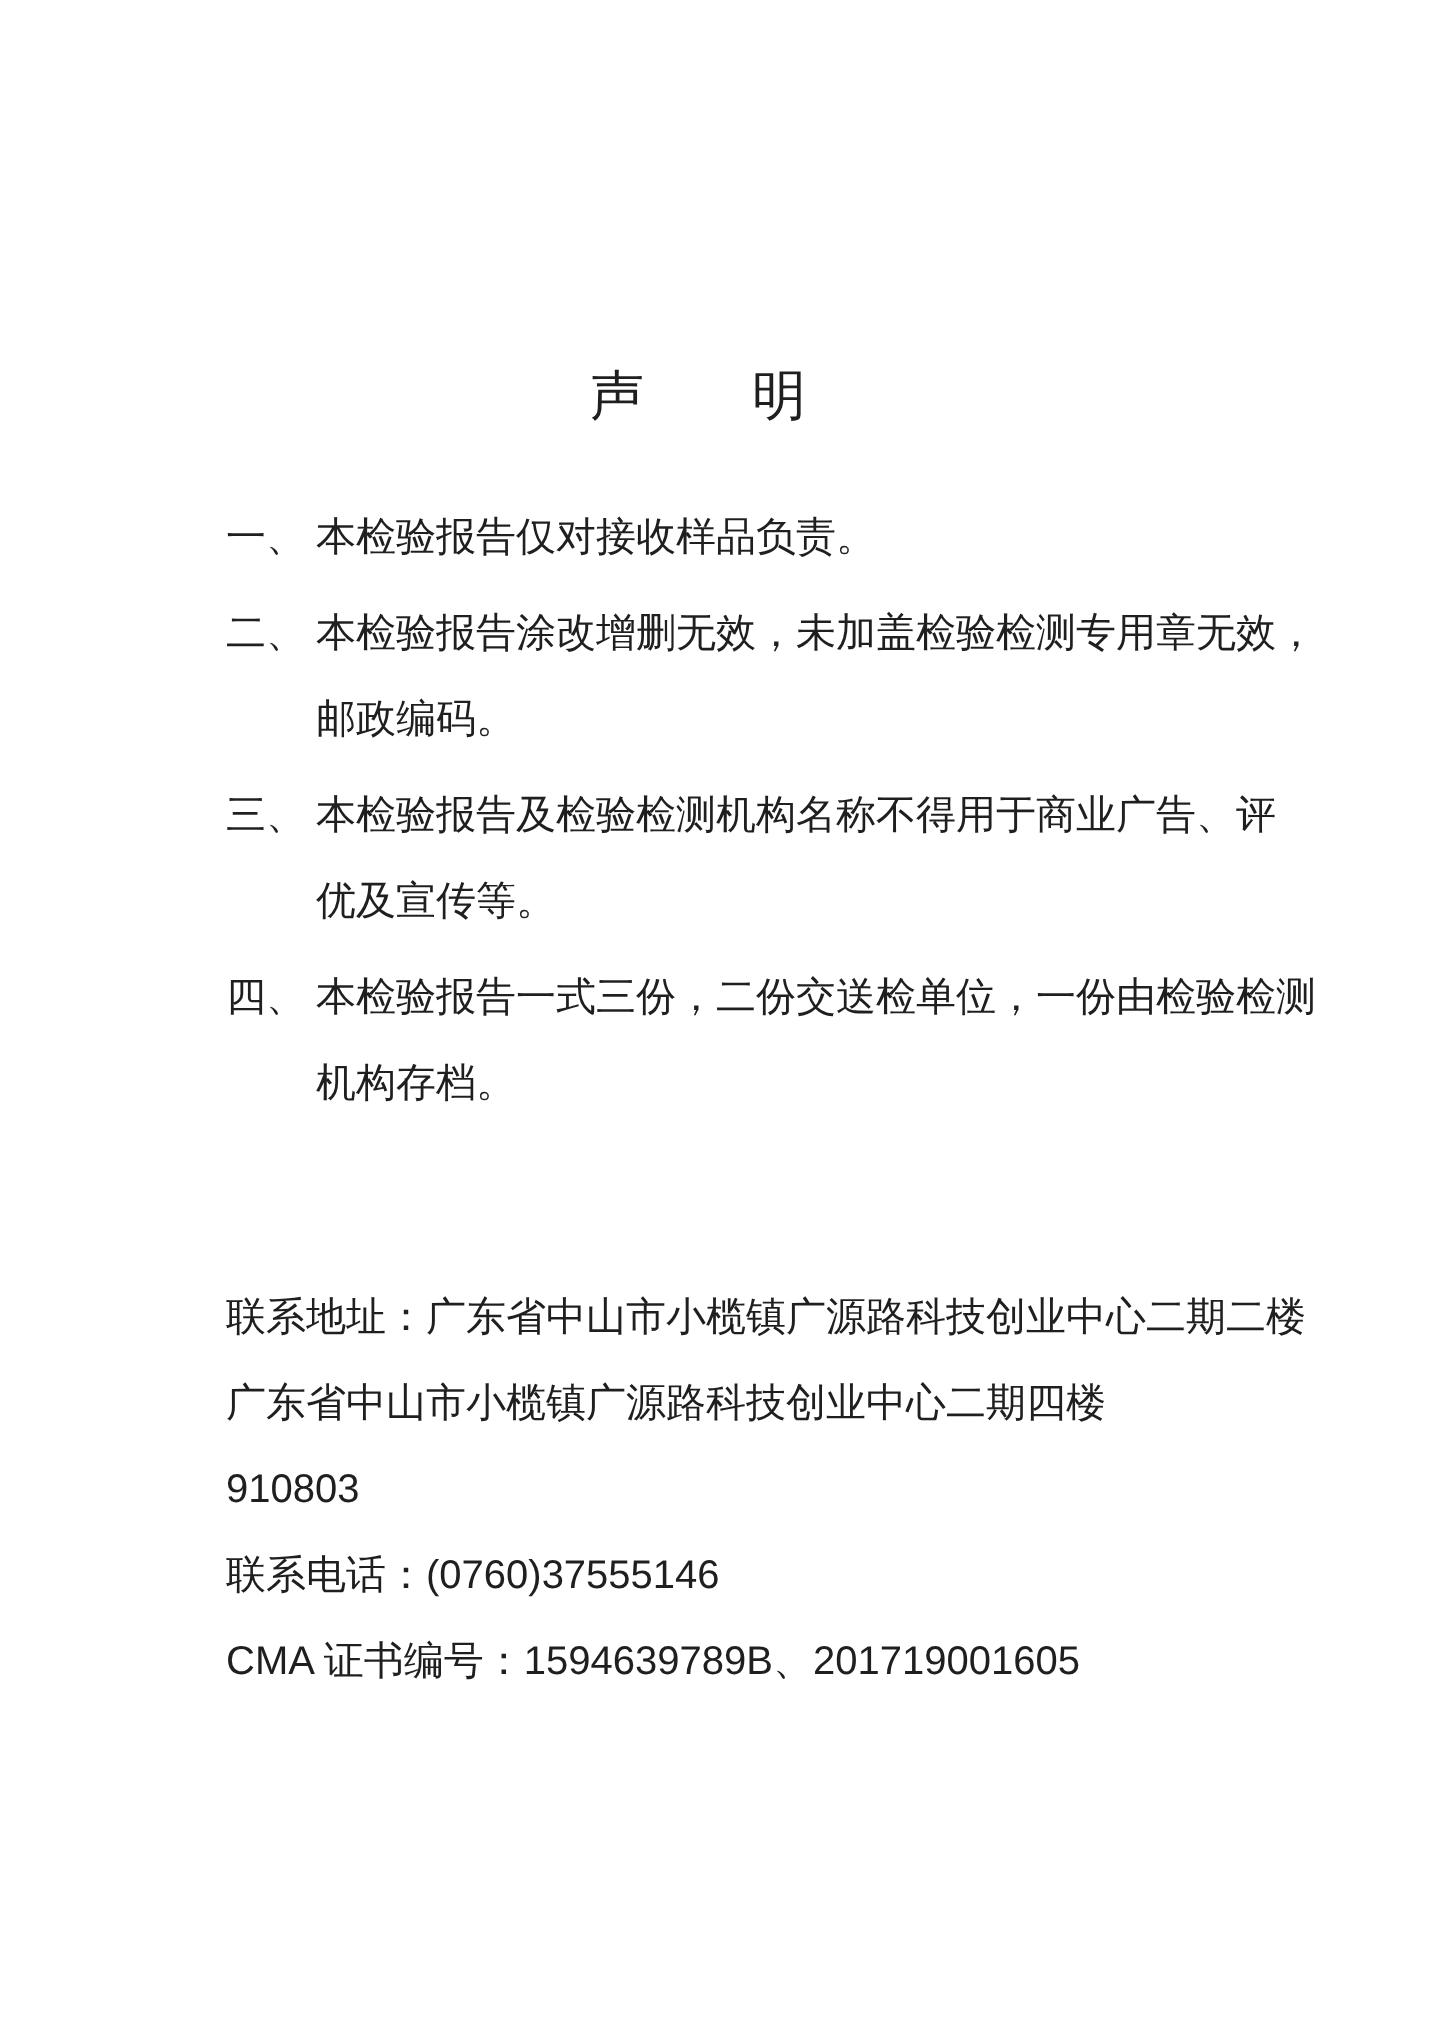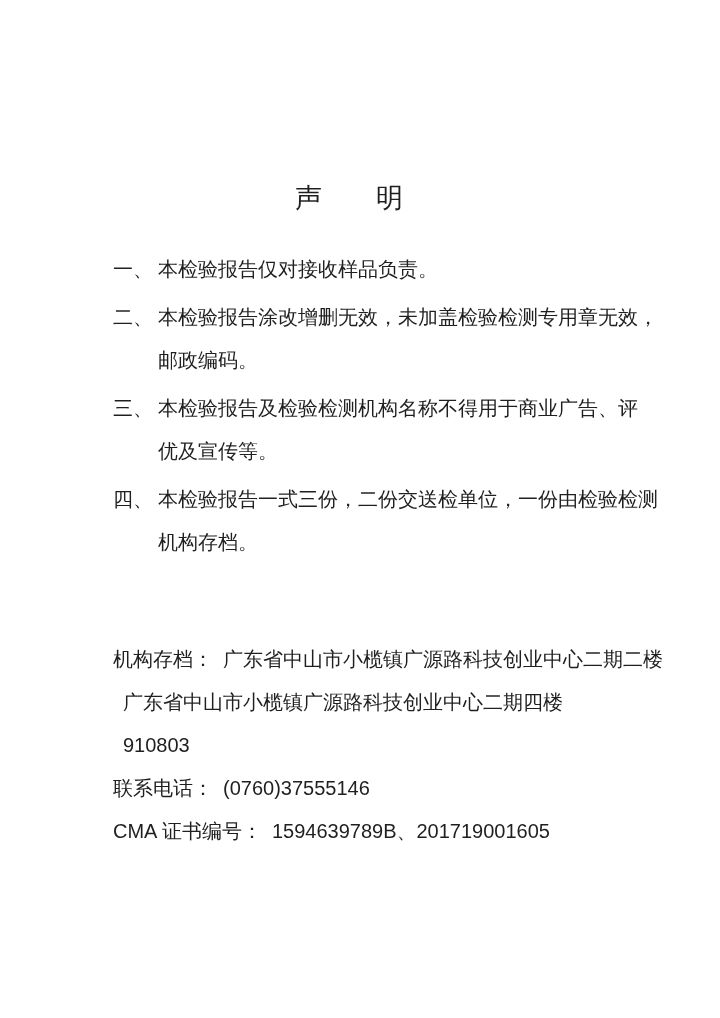--- a/index.html
+++ b/index.html
@@ -55,21 +55,20 @@
     margin: 74px 0 0 113px;
     font-family: "Liberation Sans", sans-serif;
     font-size: 20px;
     line-height: 43px;
   }
   .contact-line {
     display: flex;
     white-space: nowrap;
   }
   .contact-value {
-    margin-left: 10px;
   }
 </style>
 </head>
 <body>
 
 <div class="page">
 
   <h1 class="title">声　　明</h1>
 
   <div class="statements">
@@ -95,21 +94,21 @@
       <span class="statement-num">四、</span>
       <span class="statement-text">本检验报告一式三份，二份交送检单位，一份由检验检测
 机构存档。</span>
     </div>
 
   </div>
 
   <div class="contact">
 
     <div class="contact-line">
-      <span class="contact-label">机构存档：</span>
+      <span class="contact-label">联系地址：</span>
       <span class="contact-value">广东省中山市小榄镇广源路科技创业中心二期二楼</span>
     </div>
 
     <div class="contact-line">
       <span class="contact-value">广东省中山市小榄镇广源路科技创业中心二期四楼</span>
     </div>
 
     <div class="contact-line">
       <span class="contact-value">910803</span>
     </div>

